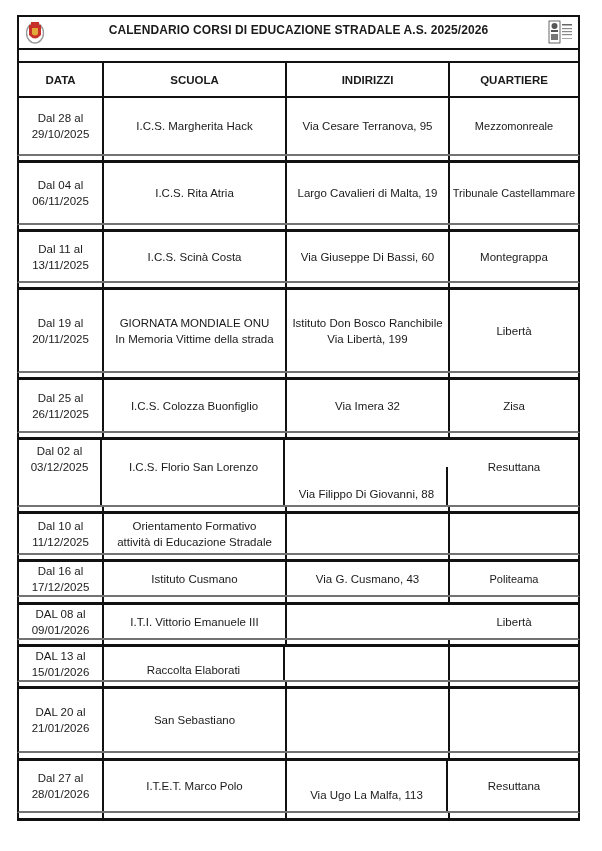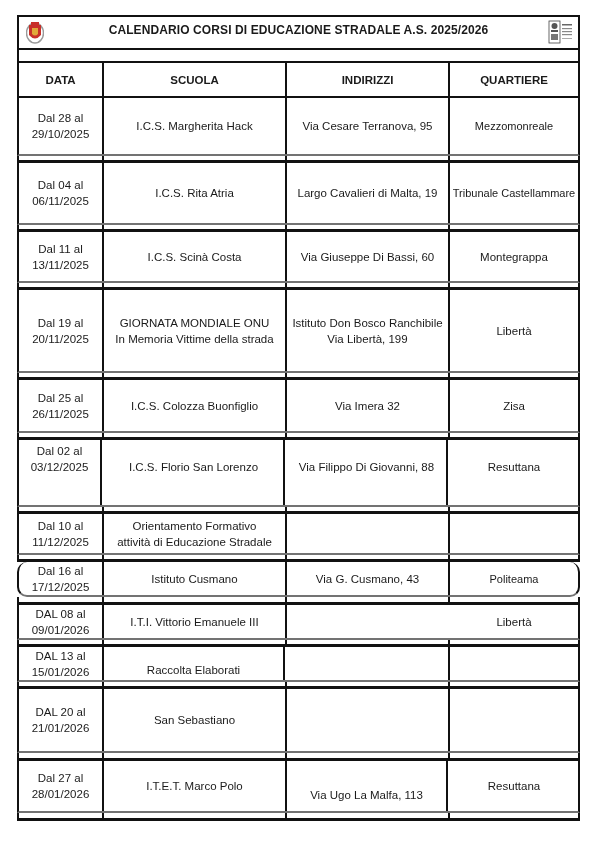--- a/index.html
+++ b/index.html
@@ -134,21 +134,21 @@
       <div class="cell c0"></div>
         <div class="cell c1"></div>
         <div class="cell c2"></div>
         <div class="cell c3"></div>
     </div>
 
     <div class="row data" style="top:377px; height:65px;">
       <div class="cell c0 multi" style="align-items:flex-start; padding-top:3px; box-sizing:border-box;">Dal 02 al
 03/12/2025</div>
       <div class="cell c1 multi" style="align-items:flex-start; padding-top:19px; box-sizing:border-box;">I.C.S. Florio San Lorenzo</div>
-      <div class="cell c2 multi" style="align-items:flex-start; padding-top:19px; box-sizing:border-box;">Via Filippo Di Giovanni, 88</div>
+      <div class="cell c2 multi" style="align-items:flex-start; padding-top:19px; box-sizing:border-box;margin-top:27px;">Via Filippo Di Giovanni, 88</div>
       <div class="cell c3" style="align-items:flex-start; padding-top:19px; box-sizing:border-box;">Resuttana</div>
     </div>
     <div class="row spacer" style="top:444px; height:4px;">
       <div class="cell c0"></div>
         <div class="cell c1"></div>
         <div class="cell c2"></div>
         <div class="cell c3"></div>
     </div>
 
     <div class="row data" style="top:451px; height:39px;">
@@ -159,21 +159,21 @@
       <div class="cell c2 multi"></div>
       <div class="cell c3"></div>
     </div>
     <div class="row spacer" style="top:492px; height:4px;">
       <div class="cell c0"></div>
         <div class="cell c1"></div>
         <div class="cell c2"></div>
         <div class="cell c3"></div>
     </div>
 
-    <div class="row data" style="top:499px; height:33px;border-radius:10px;">
+    <div class="row data" style="top:499px; height:33px;">
       <div class="cell c0 multi">Dal 16 al
 17/12/2025</div>
       <div class="cell c1 multi">Istituto Cusmano</div>
       <div class="cell c2 multi">Via G. Cusmano, 43</div>
       <div class="cell c3 small">Politeama</div>
     </div>
     <div class="row spacer" style="top:534px; height:5px;">
       <div class="cell c0"></div>
         <div class="cell c1"></div>
         <div class="cell c2"></div>

